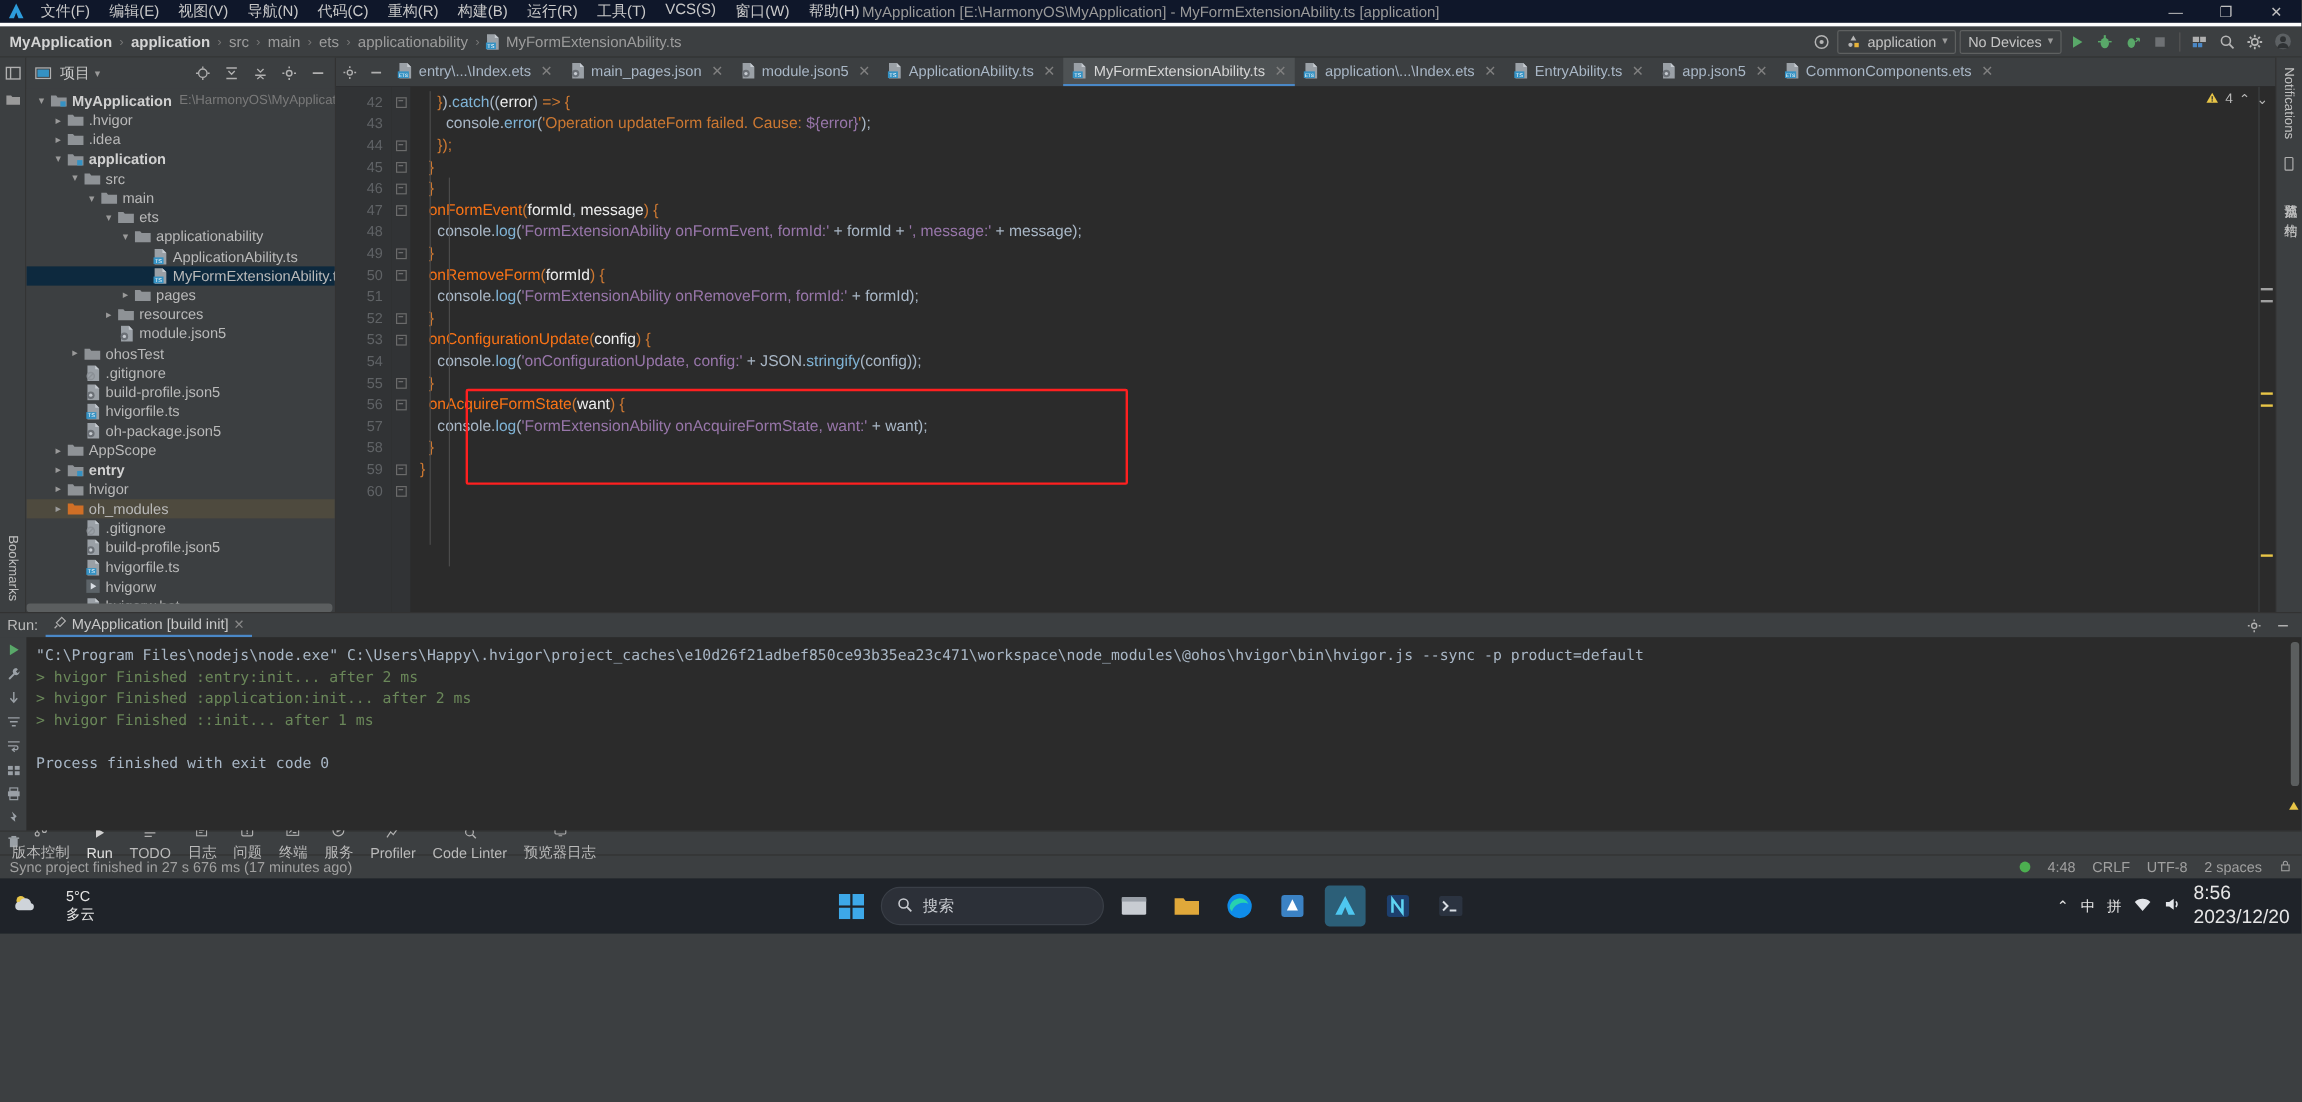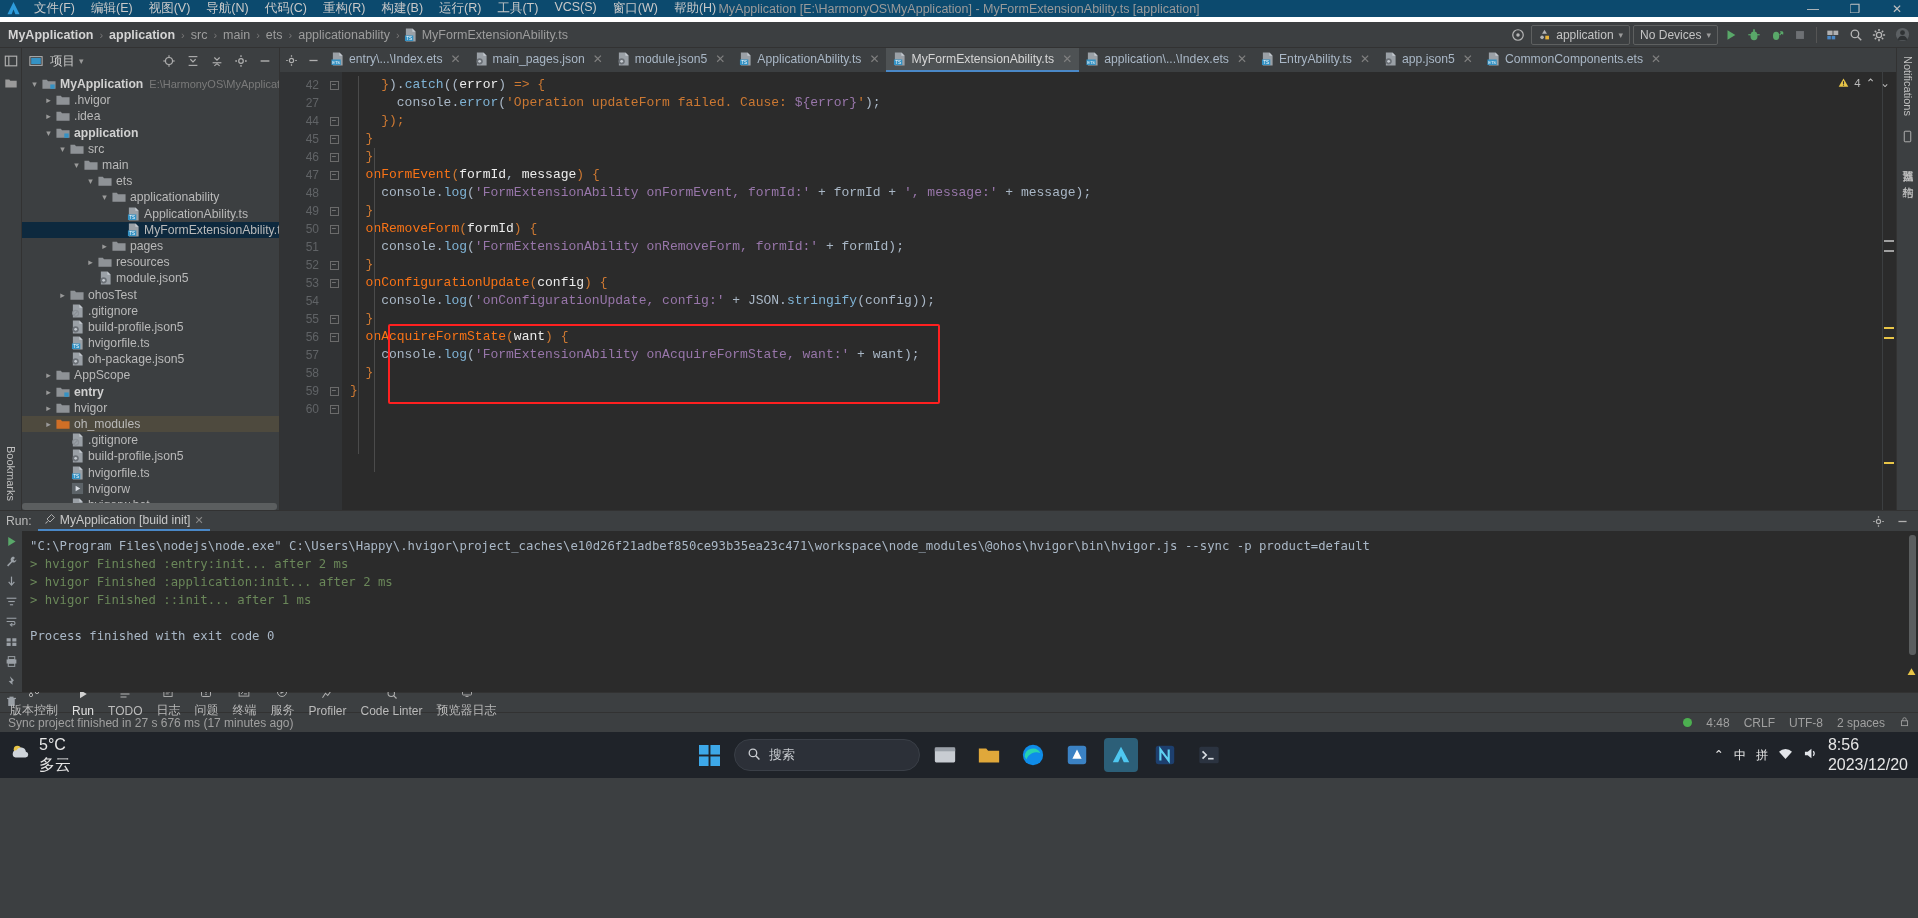--- a/index.html
+++ b/index.html
@@ -5,22 +5,22 @@
   * { box-sizing: border-box; margin:0; padding:0; }
   html,body { width:1918px; height:918px; overflow:hidden; }
   body {
     font-family: "Liberation Sans", "DejaVu Sans", sans-serif;
     background:#3c3f41; color:#bbbbbb; font-size:12px;
     -webkit-font-smoothing: antialiased;
   }
 
   
   #menubar {
-    height:22px; background:#0c4a6e; display:flex; align-items:center;
-    position:relative; border-bottom:5px solid #ffffff;
+    height:22px; background:#0f172a; display:flex; align-items:center;
+    position:relative; border-bottom:3px solid #ffffff;
   }
   #app-logo { width:26px; height:22px; display:flex; align-items:center; justify-content:center; }
   .menu-item {
     padding:2px 8px; font-size:12.5px; color:#c8c8c8; cursor:default; white-space:nowrap;
   }
   #window-title {
     position:absolute; left:0; right:0; text-align:center; font-size:12.5px;
     color:#9a9a9a; pointer-events:none;
   }
   #win-ctrl { margin-left:auto; display:flex; align-items:center; z-index:2; }
@@ -89,21 +89,21 @@
   #editor { flex:1; display:flex; position:relative; background:#2b2b2b; overflow:hidden; }
   #gutter { width:46px; background:#313335; flex-shrink:0; text-align:right;
             padding-top:4px; font-size:12px; color:#606366; }
   #gutter .ln { height:18px; line-height:18px; padding-right:7px; }
   #folds { width:16px; background:#313335; flex-shrink:0; padding-top:4px; }
   #folds .fd { height:18px; display:flex; align-items:center; justify-content:center; }
   .fmark { width:9px;height:9px;border:1px solid #6b6b6b; display:flex;align-items:center;justify-content:center;
            color:#9a9a9a; font-size:8px; line-height:1; background:#313335; }
   #code { flex:1; padding-top:4px; position:relative; overflow:hidden; }
   .cl { height:18px; line-height:18px; font-size:13px; white-space:pre;
-        font-family:Liberation Mono, monospace; padding-left:8px; }
+        font-family:Liberation Sans, sans-serif; padding-left:8px; }
   .t-def  { color:#a9b7c6; }
   .t-fn   { color:#f97316; }
   .t-kw   { color:#cc7832; }
   .t-strq { color:#cc7832; }
   .t-prop { color:#9876aa;margin-top:44px; }
   .t-brace{ color:#cc7832; }
   .t-meth { color:#7fb3d5; }
   .t-param{ color:#ededed; }
   #redbox { position:absolute; border:2px solid #ff2020; border-radius:2px;
             pointer-events:none; left:46px; top:246px; width:552px; height:72px; }
@@ -151,21 +151,21 @@
   .twbtn.on { color:#e0e0e0; }
 
   #statusbar { height:20px; background:#3c3f41; display:flex; align-items:center;
                padding:0 8px; font-size:12px; color:#a0a0a0; border-top:1px solid #323232; }
   #statusbar .right { margin-left:auto; display:flex; align-items:center; gap:14px; }
   .dot-green { width:9px;height:9px;border-radius:50%;background:#4caf50; display:inline-block; }
 
   
   #taskbar { height:46px; background:#1f2329; display:flex; align-items:center;
              padding:0 10px; position:relative; }
-  #weather { display:flex; align-items:center; gap:7px; color:#e6e6e6; font-size:16px;justify-content:space-between; }
+  #weather { display:flex; align-items:center; gap:23px; color:#e6e6e6; font-size:12px;justify-content:space-between; }
   #weather .wx { line-height:1.25; }
   #tb-center { position:absolute; left:50%; transform:translateX(-50%);
                display:flex; align-items:center; gap:6px; }
   #startbtn { width:38px; height:38px; display:flex; align-items:center; justify-content:center; }
   #searchbox { width:186px; height:32px; background:#2c3038; border-radius:16px;
                display:flex; align-items:center; gap:8px; padding:0 12px;
                color:#c9ccd1; font-size:13px; border:1px solid #3a3f47; }
   .tb-app { width:34px; height:34px; display:flex; align-items:center; justify-content:center;
             border-radius:4px; margin:0 2px; }
   #tb-right { margin-left:auto; display:flex; align-items:center; gap:10px;
@@ -787,21 +787,21 @@
                 <text x="5.5" y="12.8" font-size="4.3" fill="#fff" text-anchor="middle" font-family="Liberation Sans">ETS</text>
               </svg></span>
             <span>CommonComponents.ets</span>
             <span class="x">✕</span>
           </div>
         </div>
     </div>
     <div id="editor">
       <div id="gutter">
           <div class="ln">42</div>
-          <div class="ln">27</div>
+          <div class="ln">43</div>
           <div class="ln">44</div>
           <div class="ln">45</div>
           <div class="ln">46</div>
           <div class="ln">47</div>
           <div class="ln">48</div>
           <div class="ln">49</div>
           <div class="ln">50</div>
           <div class="ln">51</div>
           <div class="ln">52</div>
           <div class="ln">53</div>

